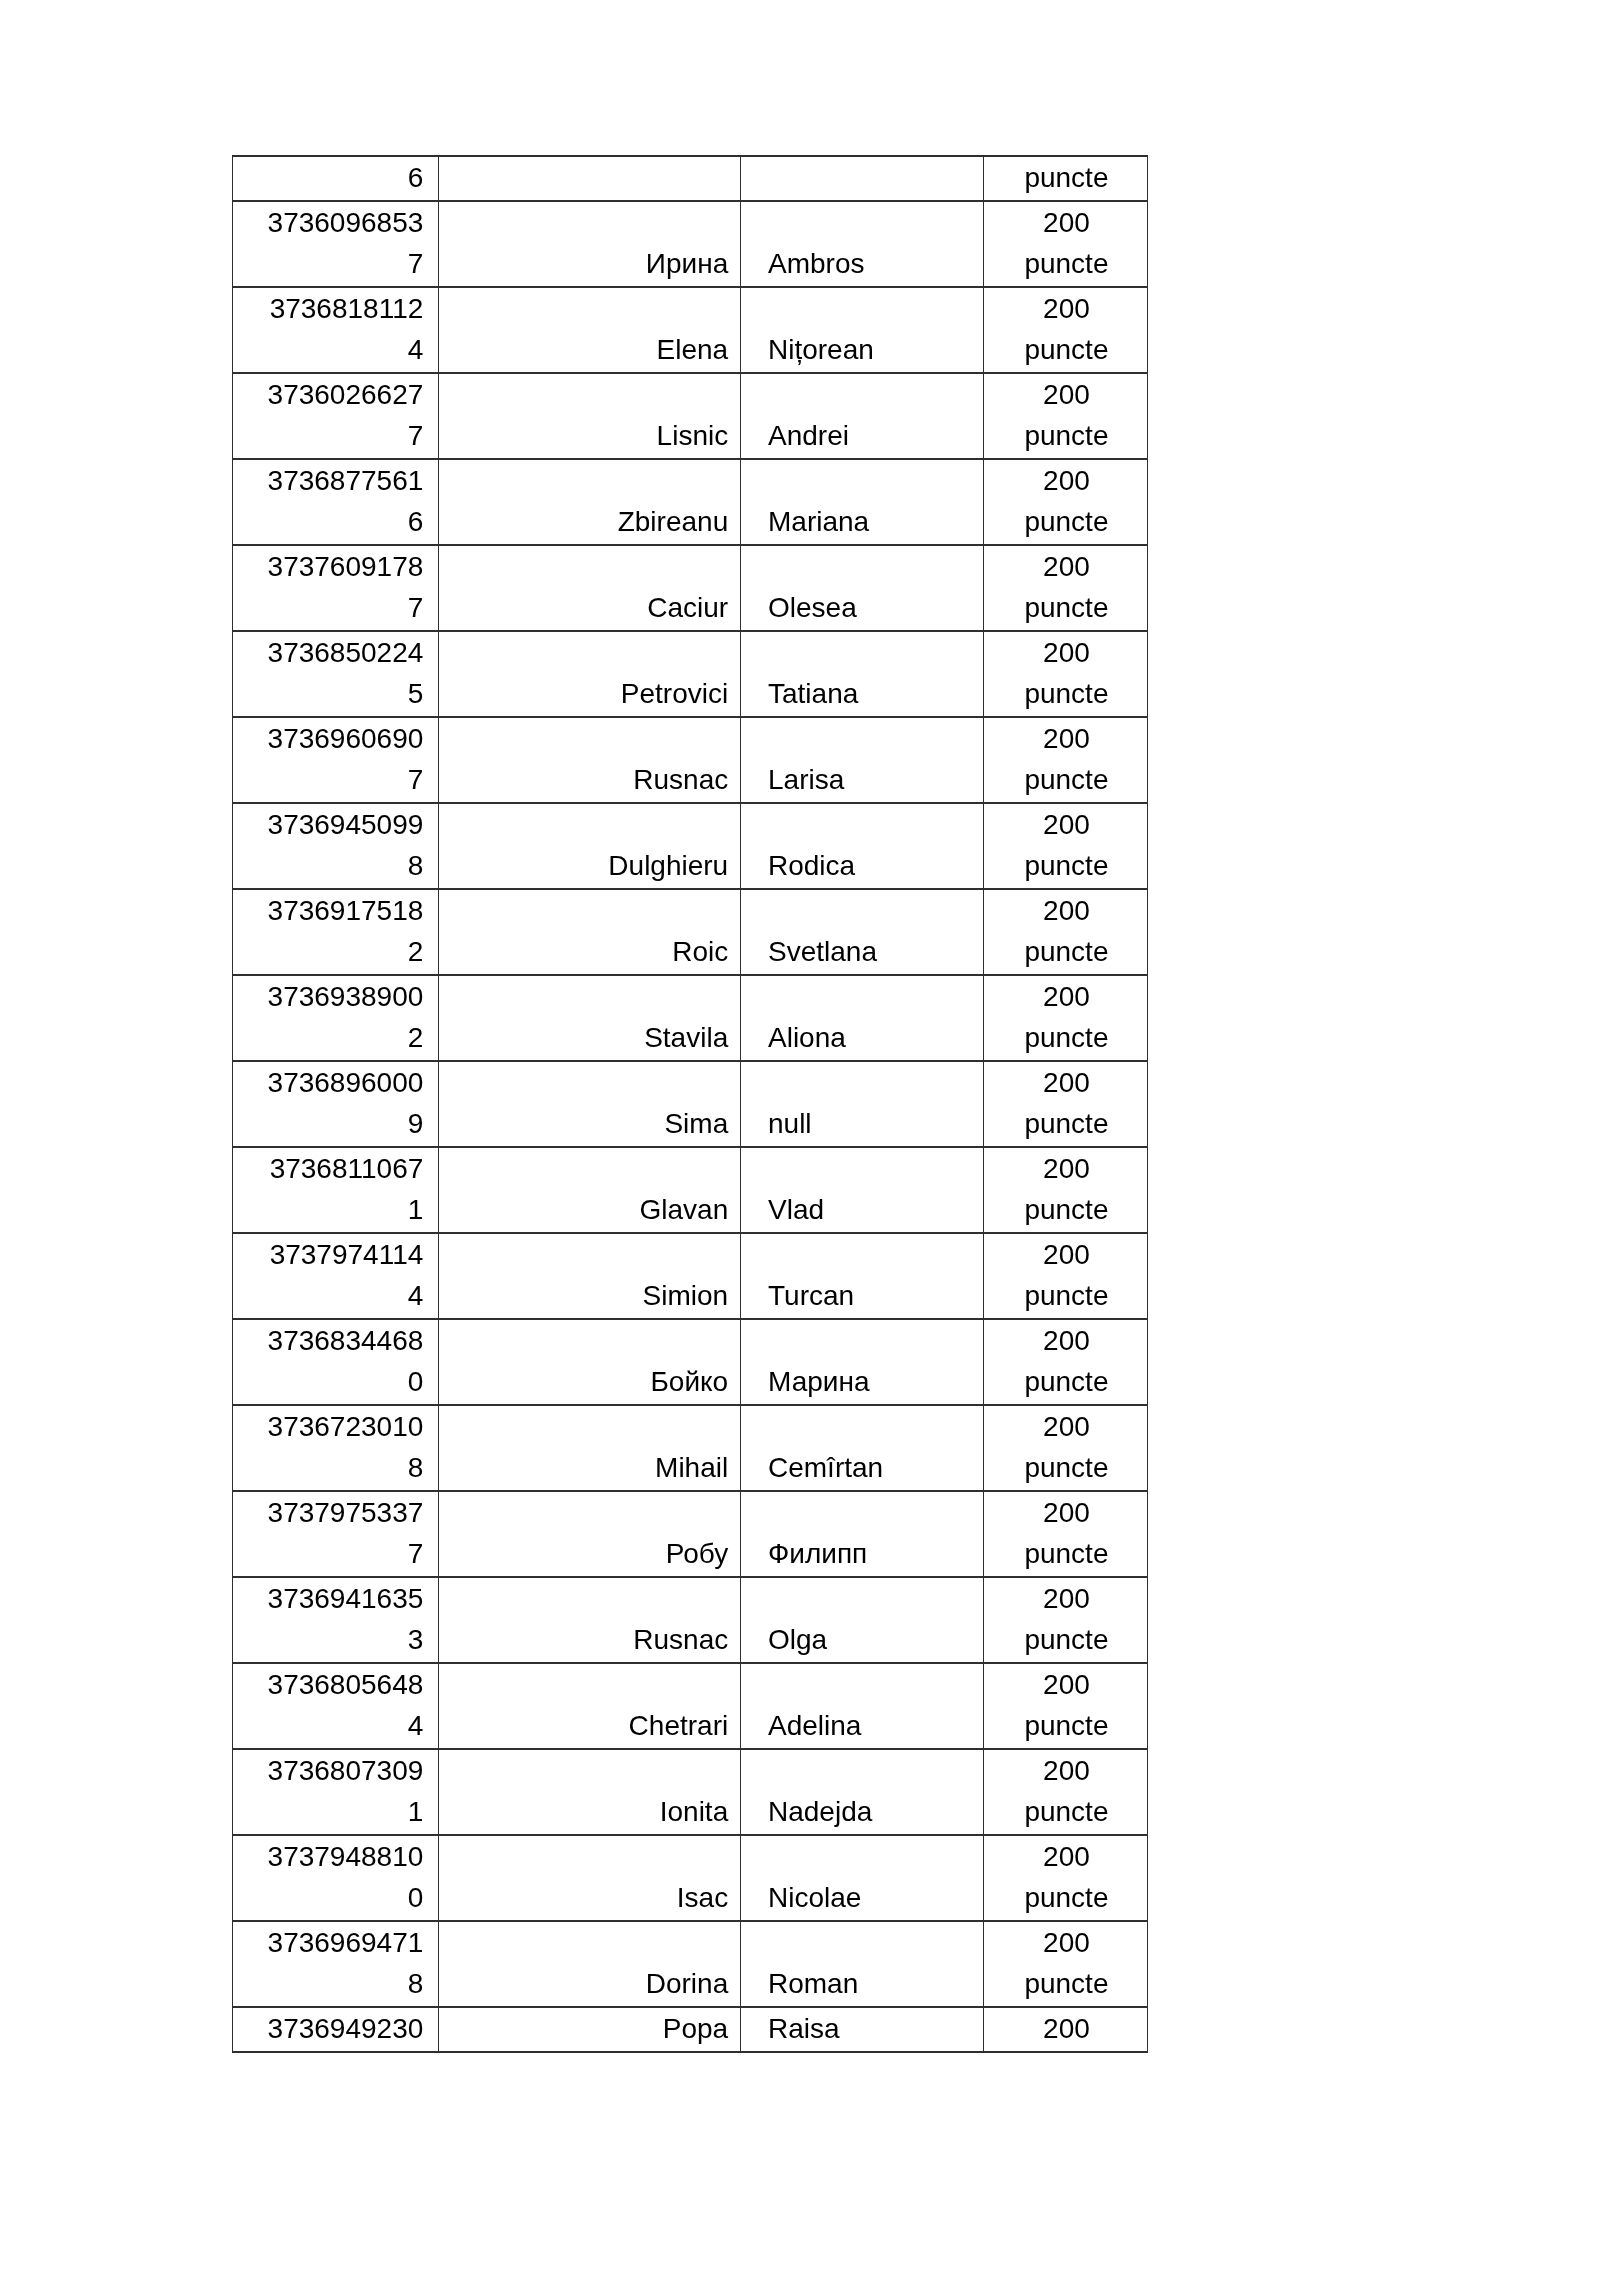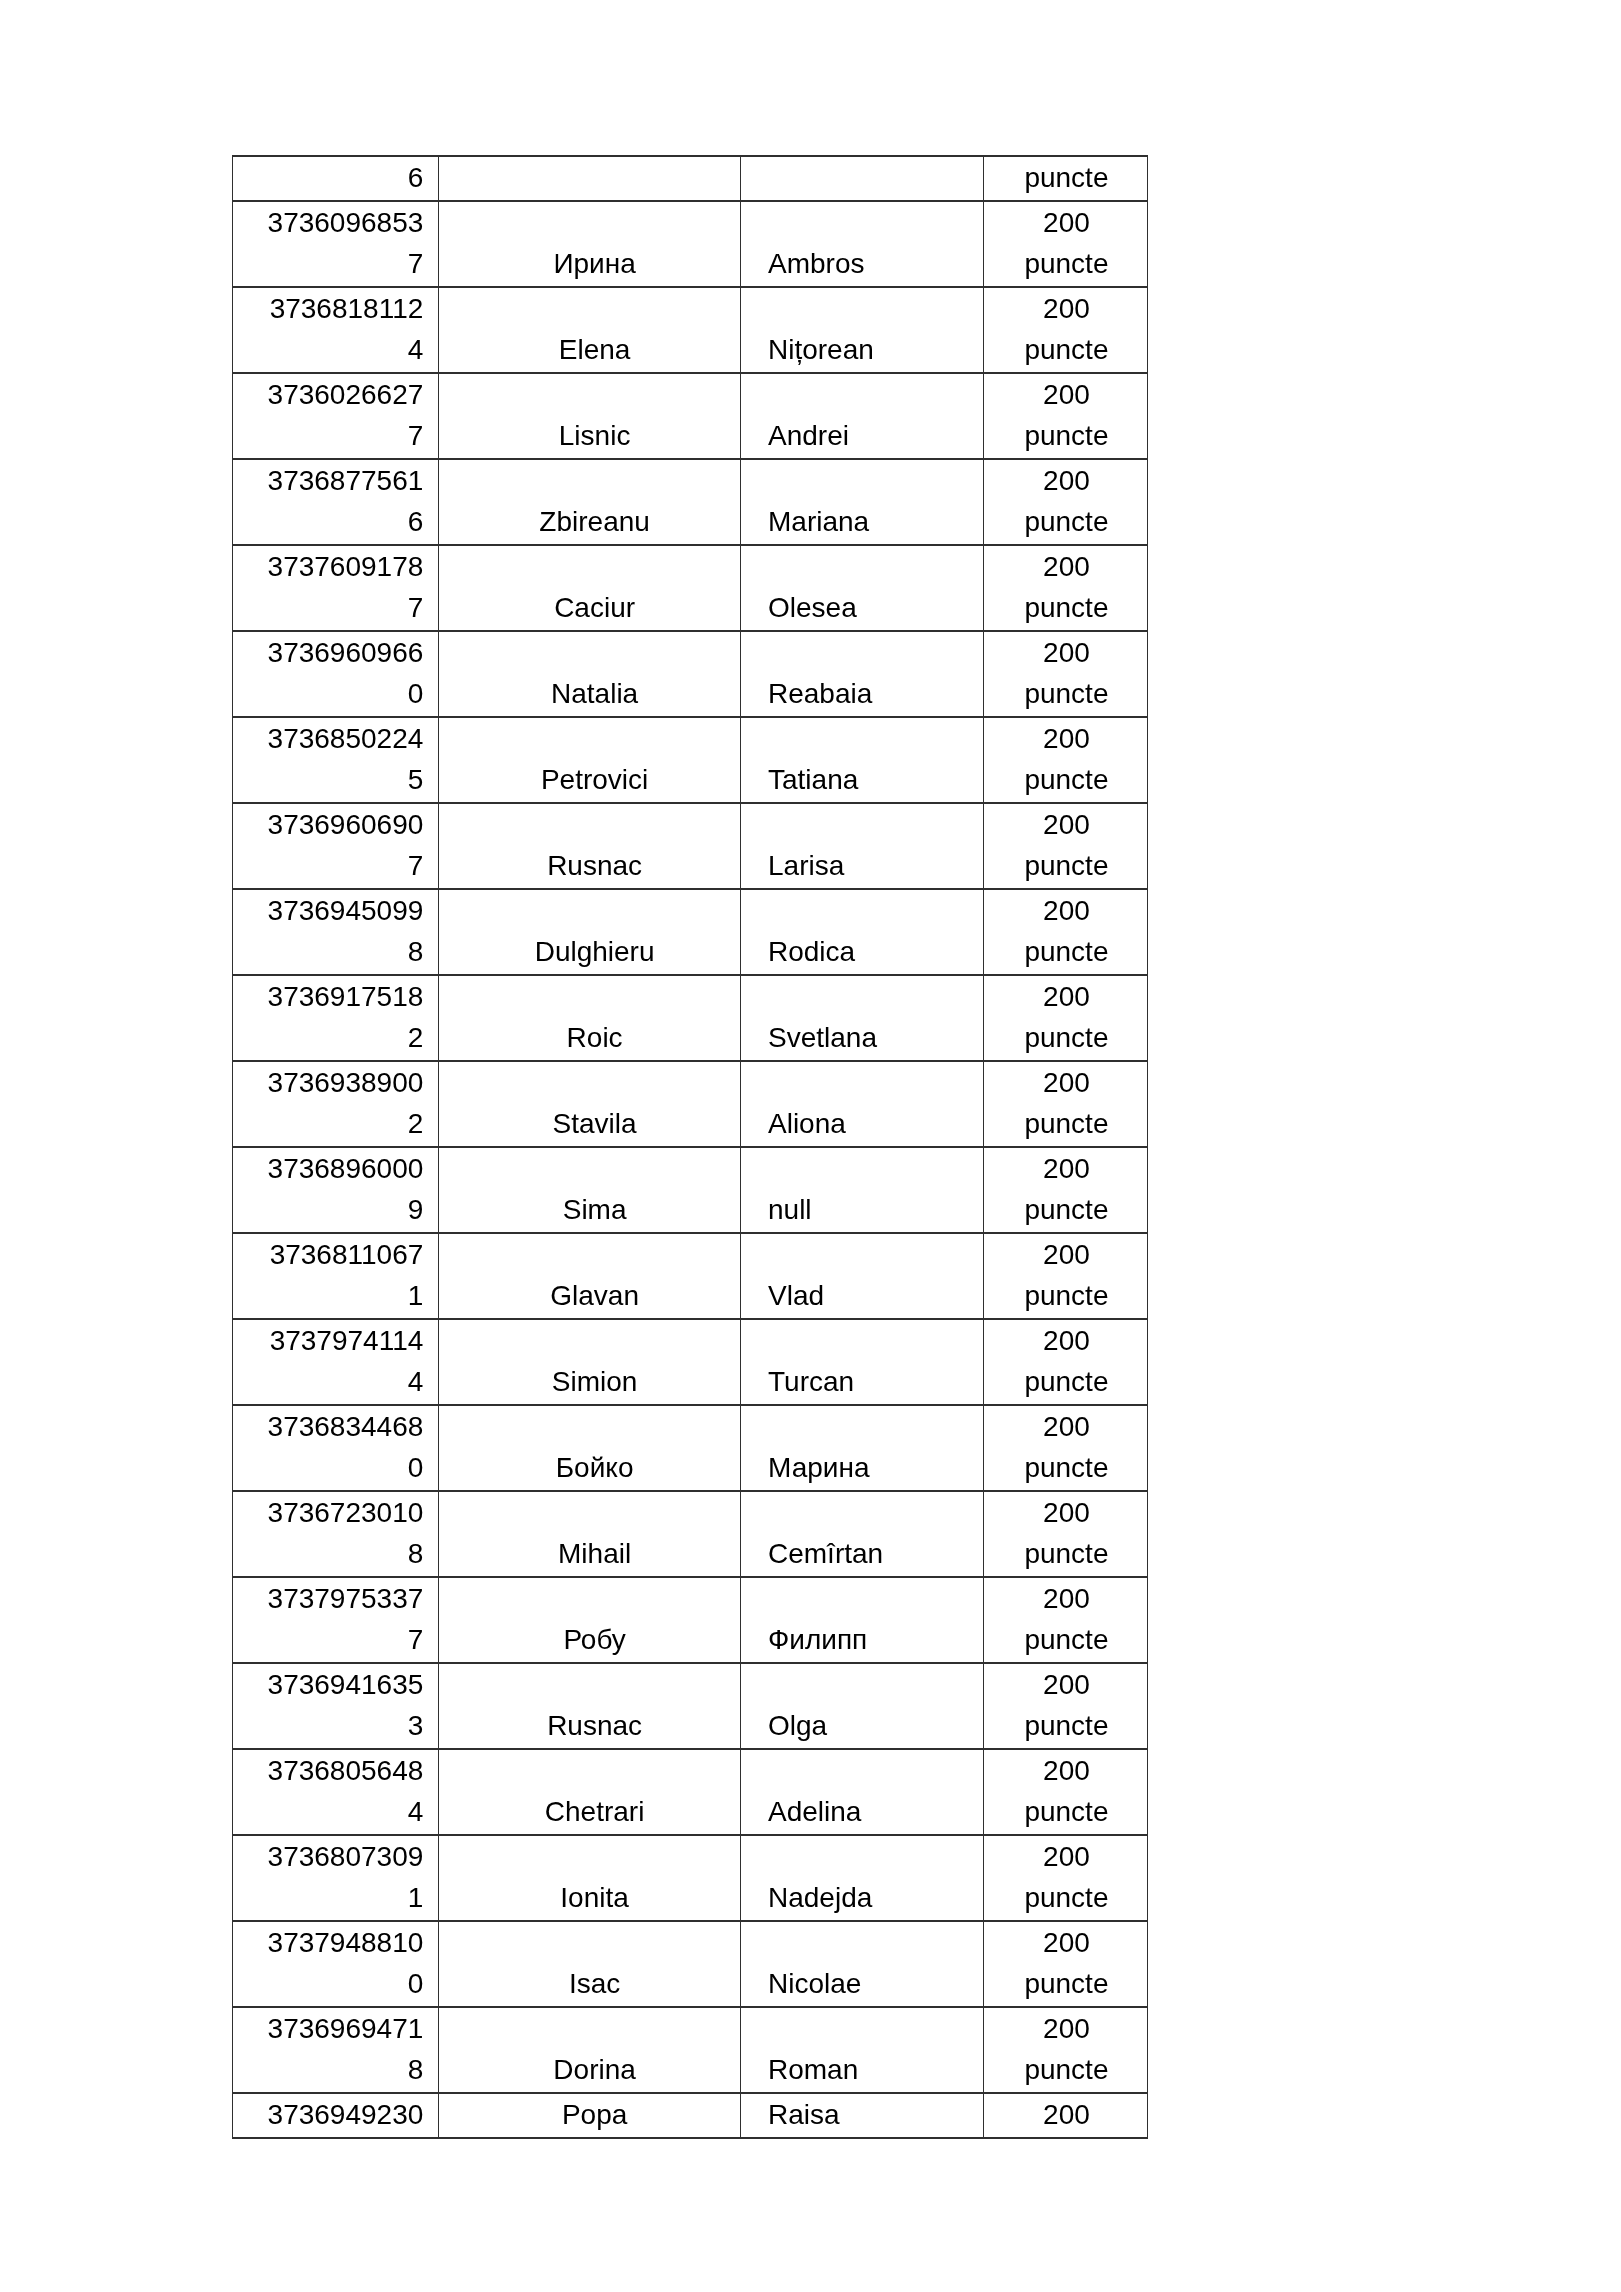--- a/index.html
+++ b/index.html
@@ -30,21 +30,21 @@
     vertical-align: bottom;
     font-size: 28px;
     line-height: 41px;
     padding: 0 11.8px 2px 11.8px;
     overflow: hidden;
     white-space: pre-line;
   }
   tr.two-line td { height: 81px; }
   tr.one-line td { height: 40px; }
   td.c-phone  { text-align: right; padding-right: 14.7px; }
-  td.c-name1  { text-align: center; padding-left: 22px; margin-top: 30px; }
+  td.c-name1  { text-align: right; padding-left: 22px; margin-top: 30px; }
   td.c-name2  { text-align: left; padding-left: 27px; }
   td.c-points { text-align: center; padding-left: 13.7px; }
 </style>
 </head>
 <body>
 
 <div class="table-wrap">
   <table class="score-table">
     <colgroup>
       <col style="width:206px">
@@ -93,28 +93,20 @@
   </tr>
         <tr class="two-line">
     <td class="c-phone">3737609178
 7</td>
     <td class="c-name1">Caciur</td>
     <td class="c-name2">Olesea</td>
     <td class="c-points">200
 puncte</td>
   </tr>
         <tr class="two-line">
-    <td class="c-phone">3736960966
-0</td>
-    <td class="c-name1">Natalia</td>
-    <td class="c-name2">Reabaia</td>
-    <td class="c-points">200
-puncte</td>
-  </tr>
-        <tr class="two-line">
     <td class="c-phone">3736850224
 5</td>
     <td class="c-name1">Petrovici</td>
     <td class="c-name2">Tatiana</td>
     <td class="c-points">200
 puncte</td>
   </tr>
         <tr class="two-line">
     <td class="c-phone">3736960690
 7</td>

